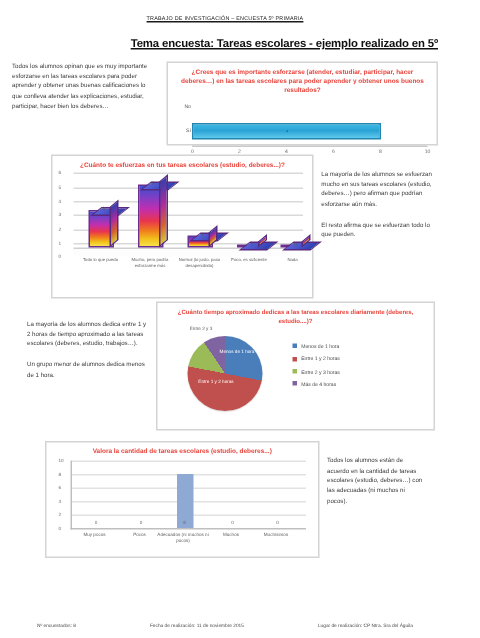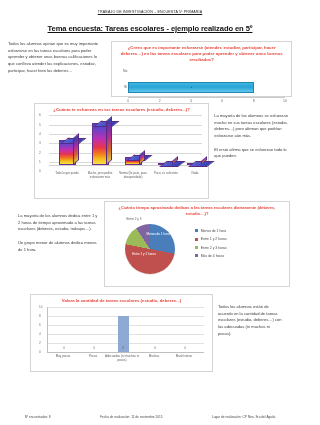--- a/index.html
+++ b/index.html
@@ -13,21 +13,21 @@
 
   .doc-header {
     text-align: center;
     font-size: 3.6px;
     letter-spacing: .15px;
     color: #1a1a1a;
     text-decoration: underline;
     margin-top: 4px;
   }
   .doc-title {
-    text-align: center;
+    text-align: right;
     font-size: 7.6px;
     font-weight: bold;
     color: #111;
     text-decoration: underline;
     margin-top: 10px;
     letter-spacing: -.1px;
   }
 
   .row { display: flex; align-items: flex-start; }
 

